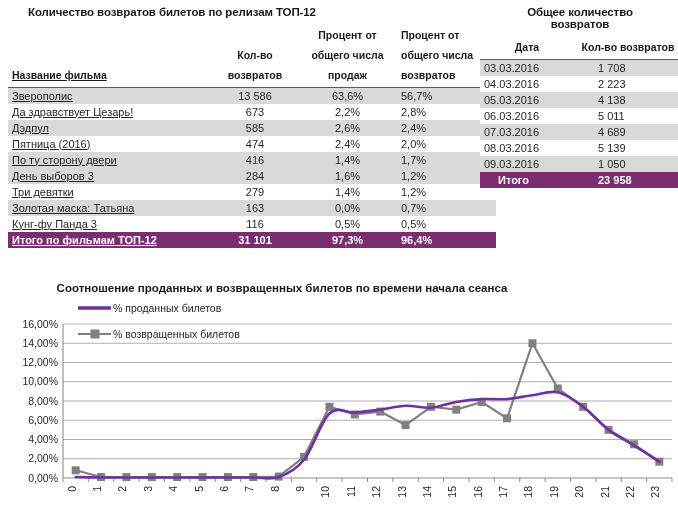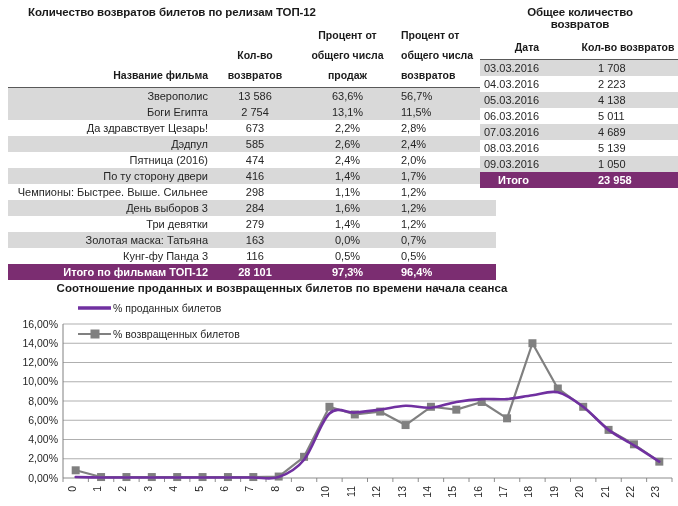--- a/index.html
+++ b/index.html
@@ -40,21 +40,21 @@
     font-size:11px;padding:1.5px 4px;color:#262626;
     line-height:13px;white-space:nowrap;overflow:hidden;
   }
   tbody tr.alt{background:#d9d9d9;}
   tbody tr.plain{background:#ffffff;}
 
   tr.total{background:#7b2d71;color:#ffffff;font-weight:bold;}
   tr.total td{color:#ffffff;font-weight:bold;}
 
   
-  .films th.c-name,.films td.c-name{text-align:right;width:196px;}
+  .films th.c-name,.films td.c-name{text-align:left;width:196px;text-decoration:underline;}
   .films th.c-num,.films td.c-num{text-align:center;width:78px;}
   .films th.c-p1,.films td.c-p1{text-align:center;width:91px;}
   .films th.c-p2,.films td.c-p2{text-align:left;width:91px;}
 
   
   .dates th.d-date,.dates td.d-date{text-align:center;width:86px;}
   .dates th.d-cnt,.dates td.d-cnt{text-align:center;width:100px;}
   .dates td.d-date{text-align:left;}
   .dates td.d-cnt{text-align:left;padding-left:24px;}
   .dates tr.total td.d-date{text-align:left;padding-left:18px;}
@@ -86,26 +86,20 @@
             <th class="c-p2">Процент от общего числа возвратов</th>
           </tr>
         </thead>
         <tbody>
           <tr class="alt">
               <td class="c-name">Зверополис</td>
               <td class="c-num">13 586</td>
               <td class="c-p1">63,6%</td>
               <td class="c-p2">56,7%</td>
             </tr>
-          <tr class="alt">
-              <td class="c-name">Боги Египта</td>
-              <td class="c-num">2 754</td>
-              <td class="c-p1">13,1%</td>
-              <td class="c-p2">11,5%</td>
-            </tr>
           <tr class="plain">
               <td class="c-name">Да здравствует Цезарь!</td>
               <td class="c-num">673</td>
               <td class="c-p1">2,2%</td>
               <td class="c-p2">2,8%</td>
             </tr>
           <tr class="alt">
               <td class="c-name">Дэдпул</td>
               <td class="c-num">585</td>
               <td class="c-p1">2,6%</td>
@@ -116,26 +110,20 @@
               <td class="c-num">474</td>
               <td class="c-p1">2,4%</td>
               <td class="c-p2">2,0%</td>
             </tr>
           <tr class="alt">
               <td class="c-name">По ту сторону двери</td>
               <td class="c-num">416</td>
               <td class="c-p1">1,4%</td>
               <td class="c-p2">1,7%</td>
             </tr>
-          <tr class="plain">
-              <td class="c-name">Чемпионы: Быстрее. Выше. Сильнее</td>
-              <td class="c-num">298</td>
-              <td class="c-p1">1,1%</td>
-              <td class="c-p2">1,2%</td>
-            </tr>
           <tr class="alt">
               <td class="c-name">День выборов 3</td>
               <td class="c-num">284</td>
               <td class="c-p1">1,6%</td>
               <td class="c-p2">1,2%</td>
             </tr>
           <tr class="plain">
               <td class="c-name">Три девятки</td>
               <td class="c-num">279</td>
               <td class="c-p1">1,4%</td>
@@ -148,21 +136,21 @@
               <td class="c-p2">0,7%</td>
             </tr>
           <tr class="plain">
               <td class="c-name">Кунг-фу Панда 3</td>
               <td class="c-num">116</td>
               <td class="c-p1">0,5%</td>
               <td class="c-p2">0,5%</td>
             </tr>
           <tr class="total">
               <td class="c-name">Итого по фильмам ТОП-12</td>
-              <td class="c-num">28 101</td>
+              <td class="c-num">31 101</td>
               <td class="c-p1">97,3%</td>
               <td class="c-p2">96,4%</td>
             </tr>
         </tbody>
       </table>
     </div>
 
     <div class="right-block">
       <div class="block-title">Общее количество возвратов</div>
       <table class="dates">

